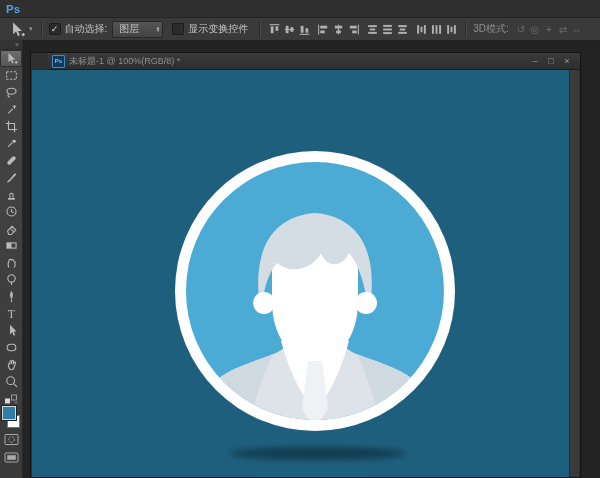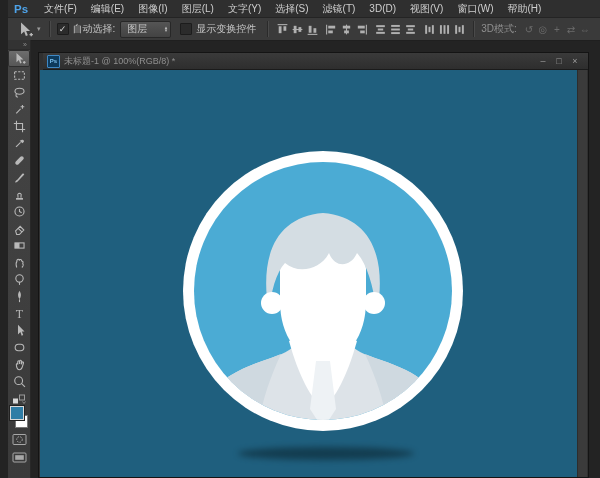--- a/index.html
+++ b/index.html
@@ -1,18 +1,18 @@
 <!DOCTYPE html>
 <html><head>
 <meta charset="utf-8">
 <style>
   html,body{margin:0;padding:0;}
   body{width:600px;height:478px;position:relative;overflow:hidden;background:#232323;
        font-family:"Liberation Sans","DejaVu Sans",sans-serif;-webkit-font-smoothing:antialiased;}
-  .app{position:absolute;inset:0;margin-left:8px;}
+  .app{position:absolute;inset:0;}
   
   .menubar{position:absolute;left:0;top:0;right:0;height:17px;background:#2f2f2f;
            border-bottom:1px solid #242424;display:flex;align-items:center;font-size:10px;color:#cfcfcf;}
   .pslogo{color:#4ea3e9;font-weight:bold;font-size:11.5px;margin:0 9px 0 6px;}
   .menu-items{display:flex;align-items:center;height:100%;}
   .menu-item{padding:0 7px;line-height:17px;cursor:default;}
   
   .optionsbar{position:absolute;left:0;top:18px;right:0;height:22px;background:#3a3a3a;
               border-bottom:1px solid #1f1f1f;display:flex;align-items:center;font-size:10px;color:#c4c4c4;}
   .optionsbar .ico svg{display:block;}
@@ -48,53 +48,40 @@
   .swatch-mini{width:22px;height:12px;display:flex;align-items:center;justify-content:center;margin-top:3px;}
   .swatches{position:relative;width:22px;height:23px;margin-top:1px;}
   .bg-swatch{position:absolute;right:2px;bottom:1px;width:11px;height:11px;background:#fff;border:1px solid #777;}
   .fg-swatch{position:absolute;left:2px;top:0;width:12px;height:12px;border:1px solid #d8d8d8;box-shadow:0 0 0 1px #222;}
   .tb-btn{width:22px;height:15px;display:flex;align-items:center;justify-content:center;margin-top:3px;}
   .tb-btn path,.tb-btn rect,.tb-btn circle{stroke:#a8a8a8;fill:none;stroke-width:1;}
   .tb-btn .f{fill:#a8a8a8;stroke:none;}
   
   .docwin{position:absolute;left:30px;top:52px;width:551px;height:426px;background:#303030;
           border:1px solid #141414;box-sizing:border-box;}
-  .titlebar{position:absolute;left:4px;top:0;right:0;height:16px;background:linear-gradient(#3a3a3a,#2e2e2e);
+  .titlebar{position:absolute;left:17px;top:0;right:0;height:16px;background:linear-gradient(#3a3a3a,#2e2e2e);
             border-bottom:1px solid #1b1b1b;display:flex;align-items:center;font-size:9px;color:#8f8f8f;}
   .docico{width:11px;height:11px;background:#0d3a5c;border:1px solid #3e88c5;color:#7fc3f2;font-size:6px;
           font-weight:bold;display:flex;align-items:center;justify-content:center;margin:0 4px 0 4px;border-radius:1px;}
   .doctitle{white-space:nowrap;}
   .winbtns{margin-left:auto;display:flex;align-items:center;padding-right:5px;color:#9b9b9b;}
   .winbtn{width:16px;text-align:center;font-size:9px;line-height:15px;}
   .canvas{position:absolute;left:1px;top:17px;right:10px;bottom:0;overflow:hidden;}
   .vscroll{position:absolute;right:1px;top:17px;bottom:0;width:9px;background:#3b3b3b;border-left:1px solid #2d2d2d;}
   .avatar{position:absolute;left:143px;top:81px;width:280px;height:280px;}
   .avatar-shadow{position:absolute;left:198px;top:377px;width:176px;height:13px;border-radius:50%;
                  filter:blur(3px);opacity:.85;}
 </style>
 </head>
 <body>
 
 <div class="app">
 
   <div class="menubar">
     <span class="pslogo">Ps</span>
-    <div class="menu-items" id="menu-items">
-        <span class="menu-item">文件(F)</span>
-        <span class="menu-item">编辑(E)</span>
-        <span class="menu-item">图像(I)</span>
-        <span class="menu-item">图层(L)</span>
-        <span class="menu-item">文字(Y)</span>
-        <span class="menu-item">选择(S)</span>
-        <span class="menu-item">滤镜(T)</span>
-        <span class="menu-item">3D(D)</span>
-        <span class="menu-item">视图(V)</span>
-        <span class="menu-item">窗口(W)</span>
-        <span class="menu-item">帮助(H)</span>
-      </div>
   </div>
 
   <div class="optionsbar">
     <span class="ico opt-tool" id="opt-move-ico">
         <svg class="tool" width="13" height="13" viewBox="0 0 12 12">
           <path class="f" d="M3.2,1 L3.2,9.4 L5.4,7.4 L6.6,10.6 L8,10 L6.8,7 L9.6,7 Z"></path>
           <path d="M9.2,9.6 h2.4 M10.4,8.4 v2.4"></path>
         </svg>
       </span>
     <span class="caret">▾</span>

